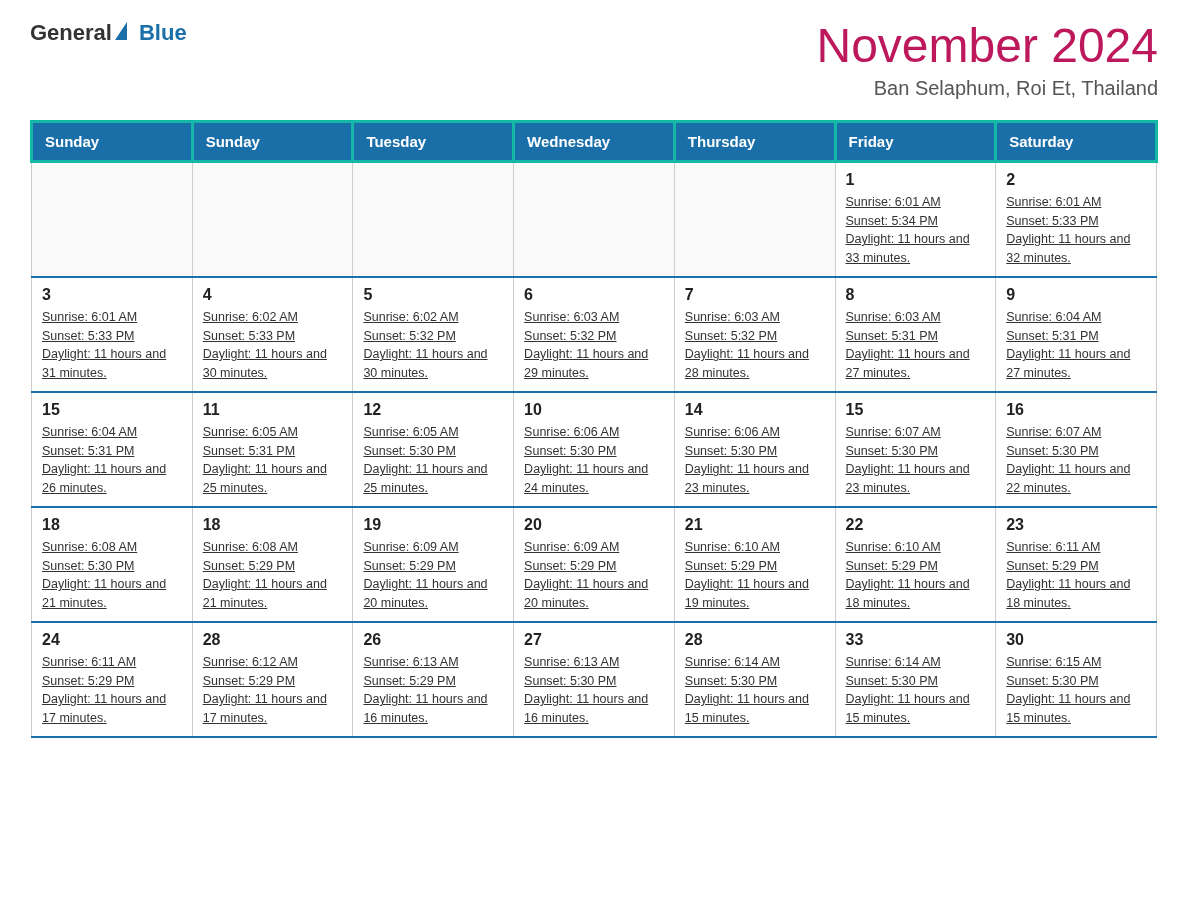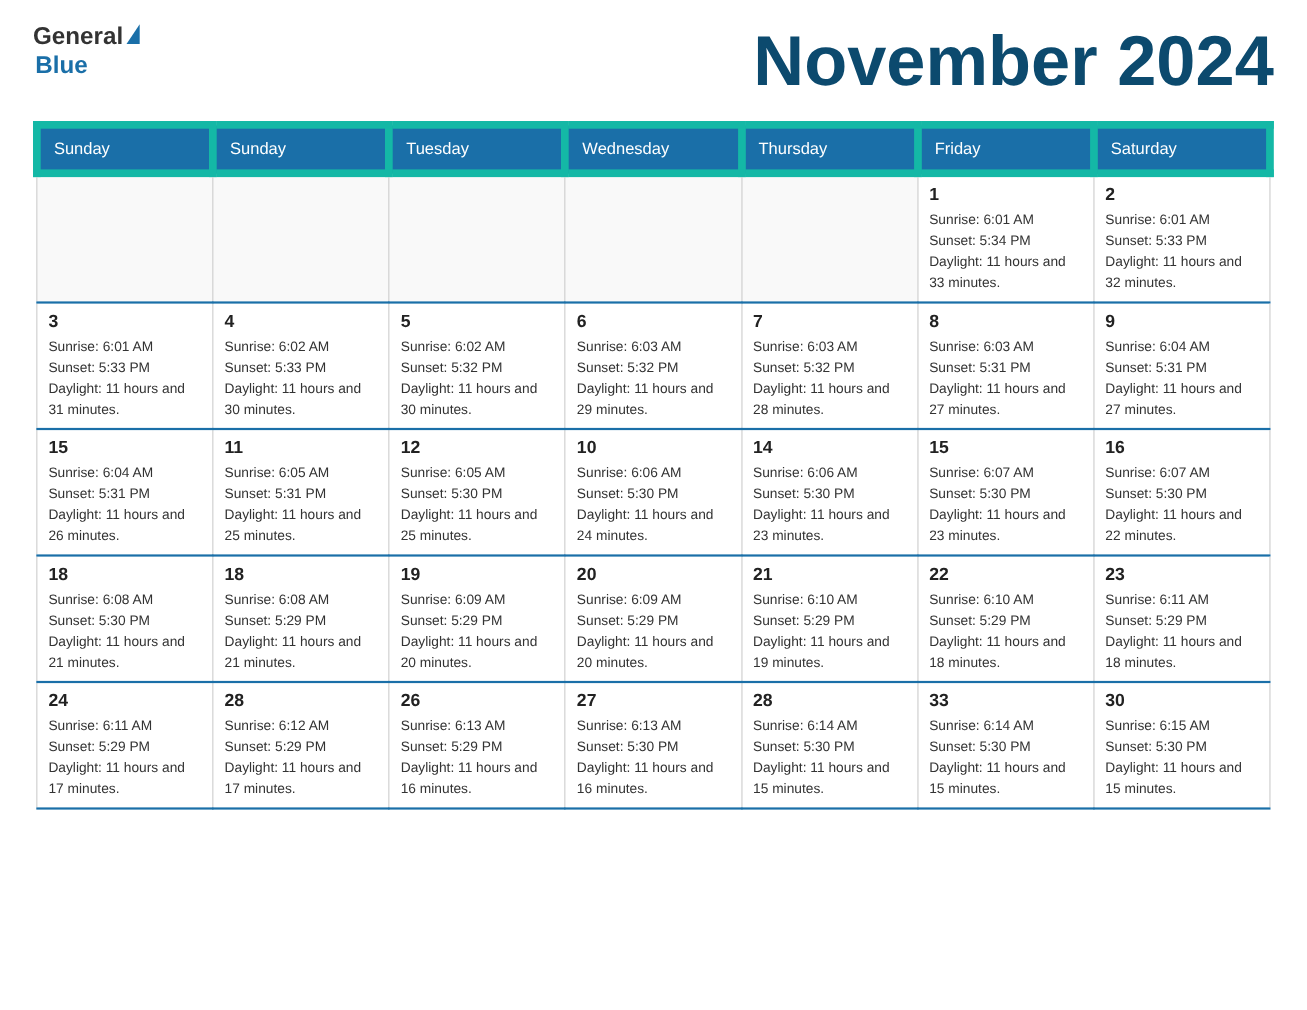--- a/index.html
+++ b/index.html
@@ -10,21 +10,21 @@
       color: #333;
     }
     .header {
       display: flex;
       justify-content: space-between;
       align-items: flex-start;
       margin-bottom: 20px;
     }
     .logo {
       display: flex;
-      flex-direction: column;
+      flex-direction: row;
       align-items: flex-start;
     }
     .logo-top {
       display: flex;
       align-items: center;
     }
     .logo-general {
       font-size: 22px;
       font-weight: bold;
       color: #333;
@@ -34,48 +34,48 @@
       height: 0;
       border-left: 12px solid transparent;
       border-bottom: 18px solid #1a6fa8;
       margin-left: 3px;
       margin-top: -4px;
     }
     .logo-blue {
       font-size: 22px;
       font-weight: bold;
       color: #1a6fa8;
-      margin-left: 2px;
+      margin-left: 12px;
     }
     .header-right {
       text-align: right;
     }
     .month-title {
-      font-size: 64px;
-      font-weight: bold;
-      color: #0c4a6e;
+      font-size: 48px;
+      font-weight: normal;
+      color: #be185d;
       line-height: 1.1;
     }
     .location {
       font-size: 20px;
       color: #555;
       margin-top: 4px;
     }
     table {
       width: 100%;
       border-collapse: collapse;
     }
     thead tr th {
       background: #1a6fa8;
       color: #fff;
       padding: 10px 12px;
       font-size: 15px;
-      font-weight: normal;
+      font-weight: bold;
       text-align: left;
-      border: 7px solid #14b8a6;
+      border: 3px solid #14b8a6;
     }
     tbody tr td {
       vertical-align: top;
       padding: 8px 10px;
       border: 1px solid #ccc;
       width: 14.28%;
       min-height: 100px;
       font-size: 13px;
       color: #333;
     }
@@ -86,38 +86,40 @@
       font-size: 16px;
       font-weight: bold;
       color: #222;
       display: block;
       margin-bottom: 4px;
     }
     .day-info {
       font-size: 12.5px;
       color: #333;
       line-height: 1.5;
+      text-decoration: underline;
     }
     td.empty {
       background: #f9f9f9;
     }
   </style>
 </head>
 <body>
 
 <div class="header">
   <div class="logo">
     <div class="logo-top">
       <span class="logo-general">General</span>
       <div class="logo-triangle"></div>
     </div>
     <span class="logo-blue">Blue</span>
   </div>
   <div class="header-right">
     <div class="month-title">November 2024</div>
+    <div class="location">Ban Selaphum, Roi Et, Thailand</div>
   </div>
 </div>
 
 <table>
   <thead>
     <tr id="weekday-header">
     <th>Sunday</th>
         <th>Sunday</th>
         <th>Tuesday</th>
         <th>Wednesday</th>

